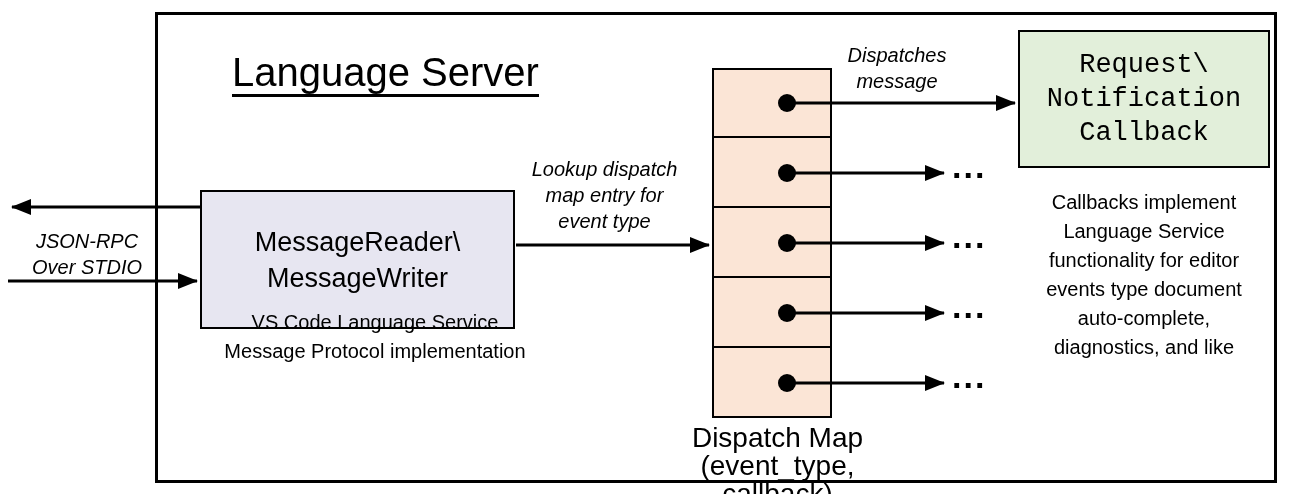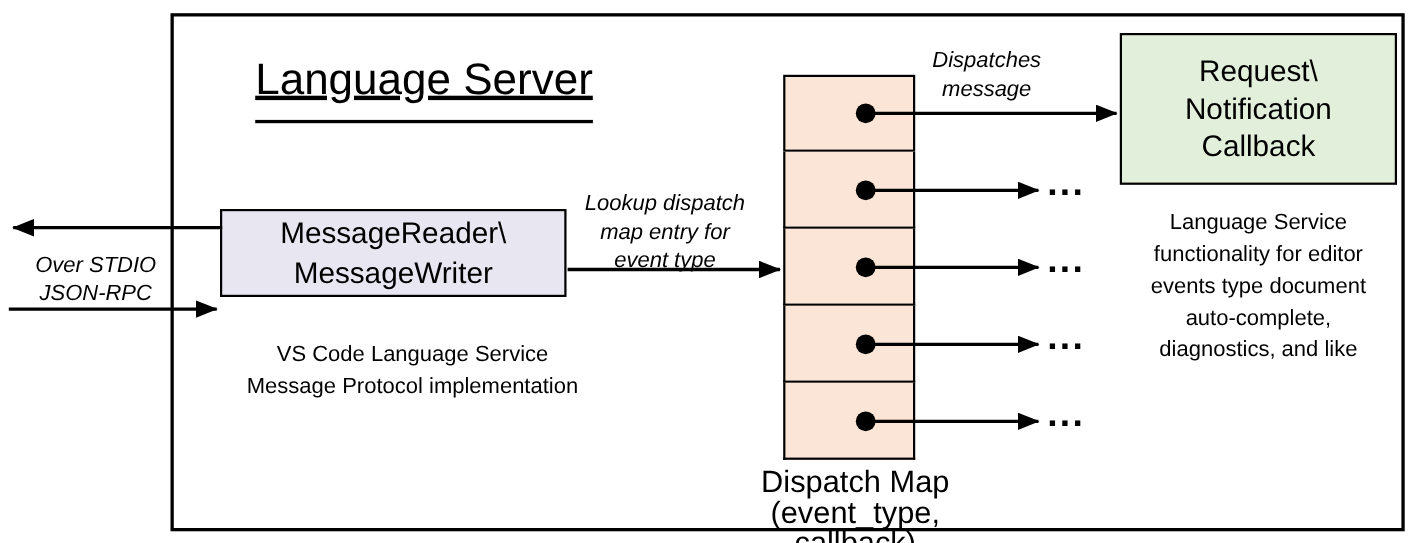--- a/index.html
+++ b/index.html
@@ -11,60 +11,60 @@
     color:#000;
     overflow:hidden;
   }
   .outer-box{
     position:absolute;left:155px;top:12px;width:1122px;height:471px;
     border:3px solid #000;box-sizing:border-box;z-index:1;
   }
   .title{
     position:absolute;left:232px;top:50px;z-index:6;
     font-size:40px;line-height:1.1;
-    border-bottom:3px solid #000;padding-bottom:15px;text-decoration:underline;
+    border-bottom:3px solid #000;padding-bottom:0;
   }
   .stdio-label{
     position:absolute;left:22px;top:228px;width:130px;z-index:6;
     font-style:italic;font-size:20px;line-height:26px;text-align:center;
   }
   .message-box{
-    position:absolute;left:200px;top:190px;width:315px;height:80px;z-index:2;
+    position:absolute;left:200px;top:190px;width:315px;height:139px;z-index:2;
     background:#e7e6f1;border:2.5px solid #000;box-sizing:border-box;
     display:flex;flex-direction:column;align-items:center;justify-content:center;
     font-size:27px;line-height:36px;text-align:left;
   }
   .message-caption{
     position:absolute;left:185px;top:308px;width:380px;z-index:6;
     font-size:20px;line-height:29px;text-align:center;
   }
   .lookup-label{
     position:absolute;left:512px;top:156px;width:185px;z-index:6;
-    font-style:italic;font-size:20px;line-height:26px;text-align:center;margin-top:16px;
+    font-style:italic;font-size:20px;line-height:26px;text-align:center;
   }
   .dispatch-map{
     position:absolute;left:712px;top:68px;width:120px;z-index:2;
   }
   .dispatch-cell{
     height:70px;background:#fbe5d6;border:2.5px solid #000;box-sizing:border-box;
   }
   .dispatch-cell + .dispatch-cell{border-top:none;}
   .dispatch-caption{
     position:absolute;left:655px;top:424px;width:245px;z-index:6;
     font-size:28px;line-height:28px;text-align:center;
   }
   .dispatches-label{
     position:absolute;left:832px;top:42px;width:130px;z-index:6;
     font-style:italic;font-size:20px;line-height:26px;text-align:center;
   }
   .callback-box{
     position:absolute;left:1018px;top:30px;width:252px;height:138px;z-index:2;
     background:#e2efda;border:2.5px solid #000;box-sizing:border-box;
     display:flex;flex-direction:column;align-items:center;justify-content:center;
-    font-size:27px;line-height:34px;text-align:center;
+    font-size:27px;line-height:34px;text-align:center;font-family:Liberation Mono, monospace;
   }
   .callbacks-text{
     position:absolute;left:1005px;top:188px;width:278px;z-index:6;
     font-size:20px;line-height:29px;text-align:center;
   }
   .ellipsis{
     position:absolute;z-index:6;
     font-size:34px;font-weight:bold;letter-spacing:2px;line-height:34px;
   }
   .arrows-layer{
@@ -74,22 +74,22 @@
 </head>
 <body>
 
 <div class="canvas">
 
   <div class="outer-box"></div>
 
   <div class="title">Language Server</div>
 
   <div class="stdio-label">
+    <div>JSON-RPC</div>
     <div>Over STDIO</div>
-    <div>JSON-RPC</div>
   </div>
 
   <div class="message-box">
     <div>MessageReader\</div>
     <div>MessageWriter</div>
   </div>
 
   <div class="message-caption">
     <div>VS Code Language Service</div>
     <div>Message Protocol implementation</div>
@@ -119,20 +119,21 @@
     <div>message</div>
   </div>
 
   <div class="callback-box">
     <div>Request\</div>
     <div>Notification</div>
     <div>Callback</div>
   </div>
 
   <div class="callbacks-text">
+    <div>Callbacks implement</div>
     <div>Language Service</div>
     <div>functionality for editor</div>
     <div>events type document</div>
     <div>auto-complete,</div>
     <div>diagnostics, and like</div>
   </div>
 
   <div class="ellipsis" style="left:952px;top:149px;">...</div>
   <div class="ellipsis" style="left:952px;top:219px;">...</div>
   <div class="ellipsis" style="left:952px;top:289px;">...</div>

